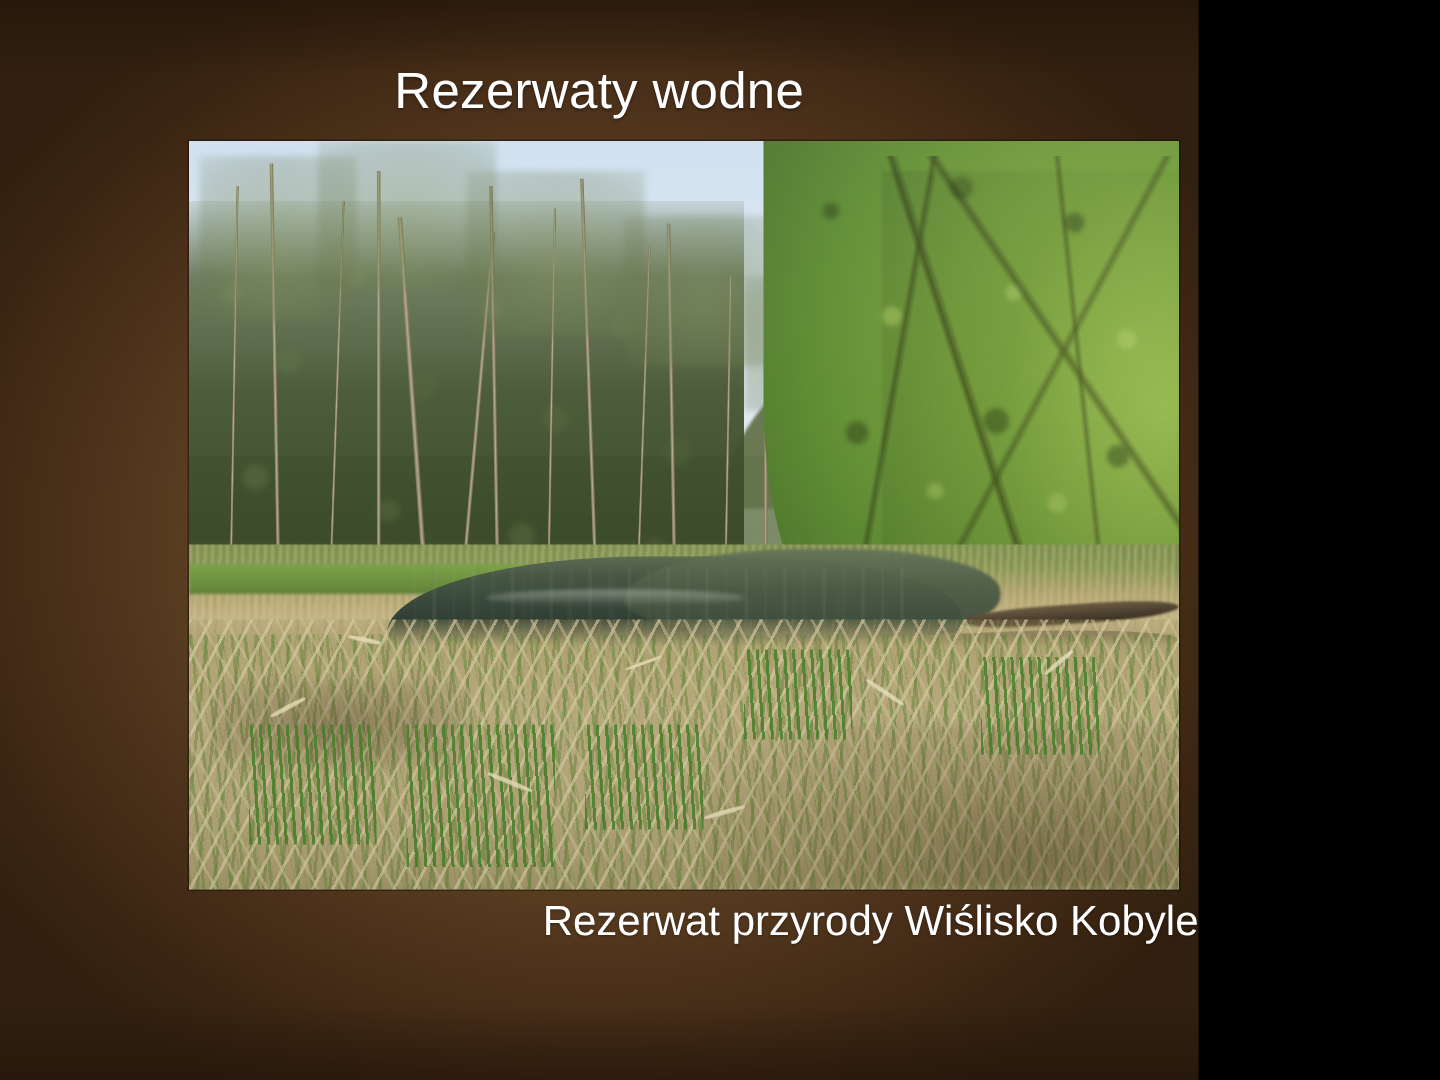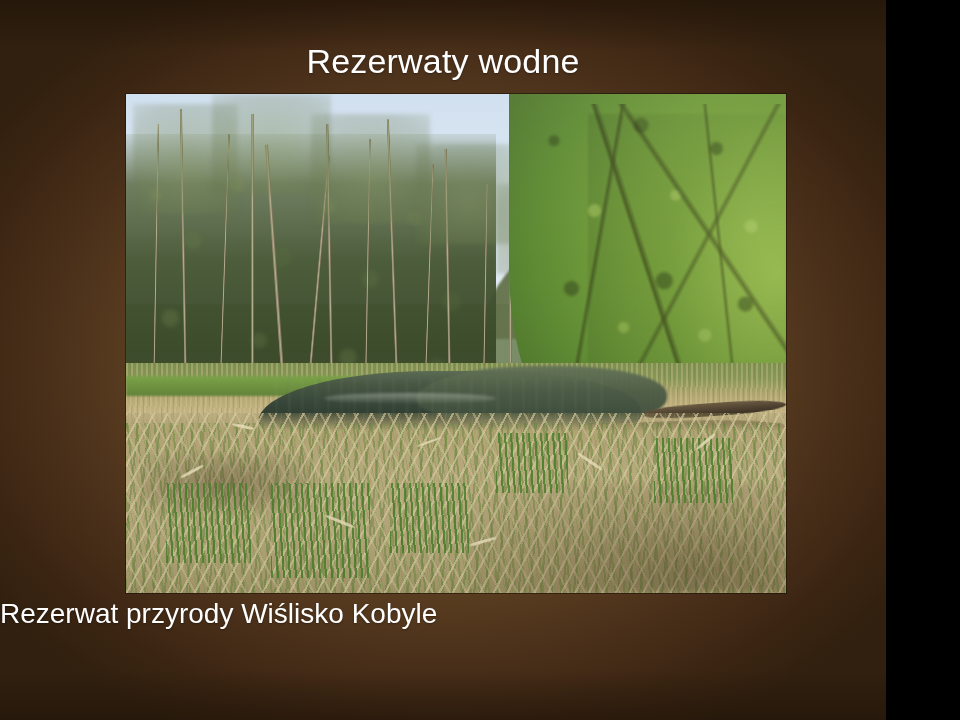--- a/index.html
+++ b/index.html
@@ -6,21 +6,21 @@
   * { margin:0; padding:0; box-sizing:border-box; }
   html, body {
     width:960px; height:720px;
     overflow:hidden;
     background:#000;
     font-family:"Liberation Sans", sans-serif;
   }
 
   #slide {
     position:relative;
-    width:886px; height:720px;
+    width:799px; height:720px;
     overflow:hidden;
     background:
       radial-gradient(ellipse 62% 58% at 50% 50%,
         #7a572f 0%,
         #6e4d29 30%,
         #5d4022 52%,
         #4a301a 72%,
         #3b2512 88%,
         #31200f 100%);
   }
@@ -47,21 +47,21 @@
     letter-spacing:.2px;
     line-height:1.05;
     z-index:4;
     text-shadow:0 1px 2px rgba(0,0,0,.35);
   }
 
   
   #caption {
     position:absolute;
     left:0; right:0; top:599px;
-    text-align:left;
+    text-align:right;
     color:#FFFFFF;
     font-size:28px;
     font-weight:400;
     line-height:1.1;
     z-index:4;
     text-shadow:0 1px 2px rgba(0,0,0,.35);
   }
 
   
   #photo {

